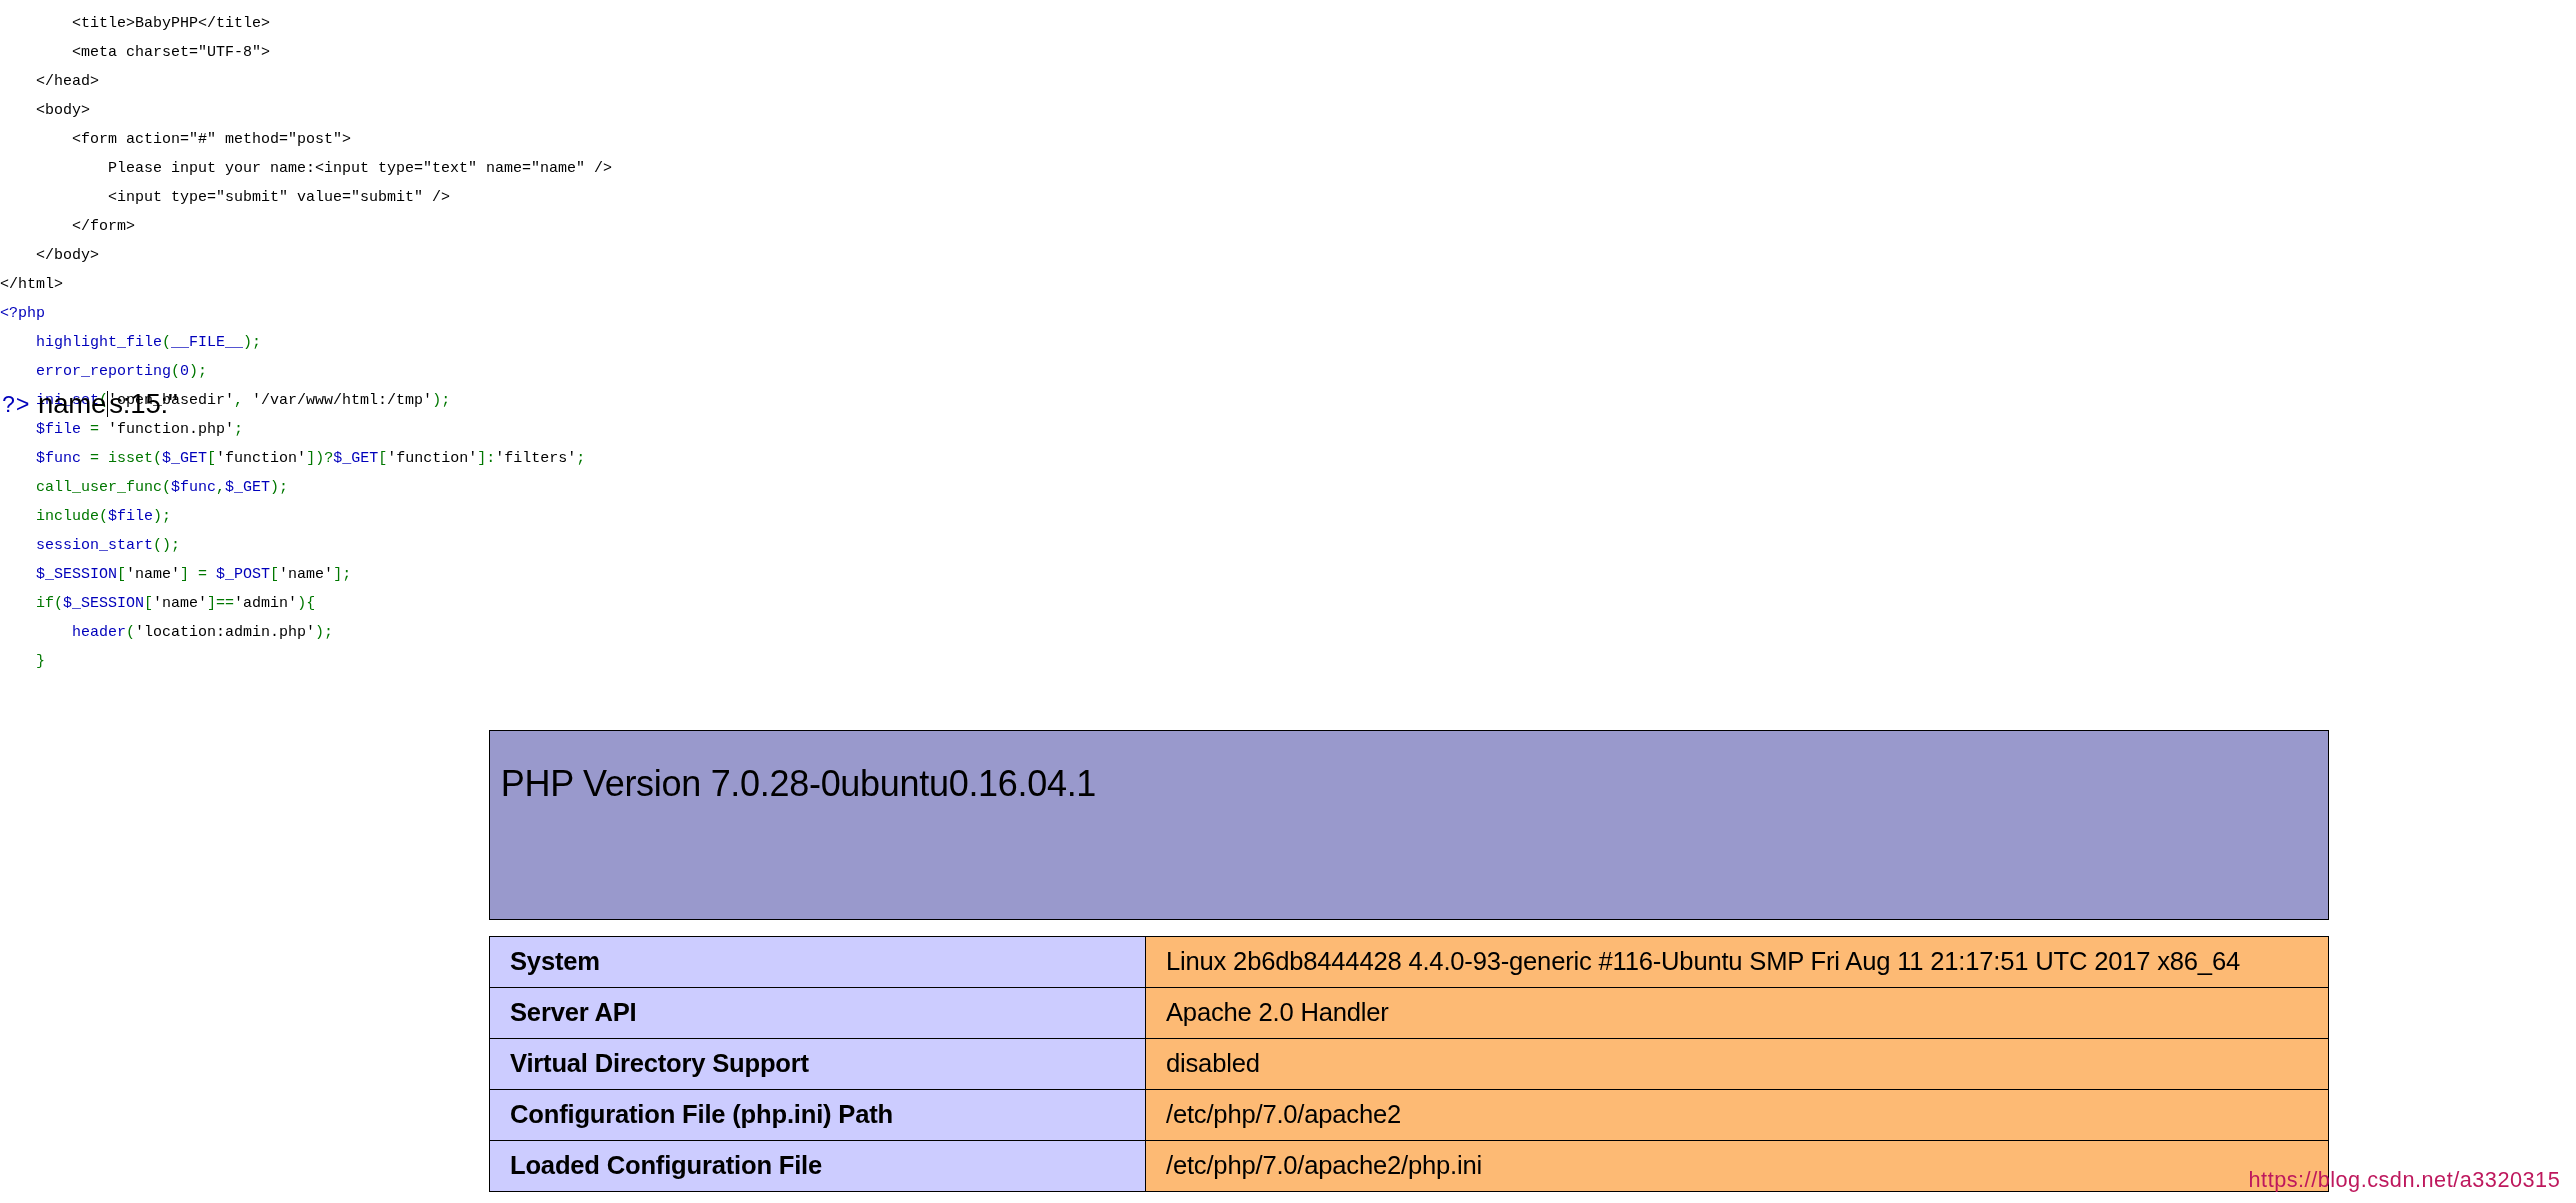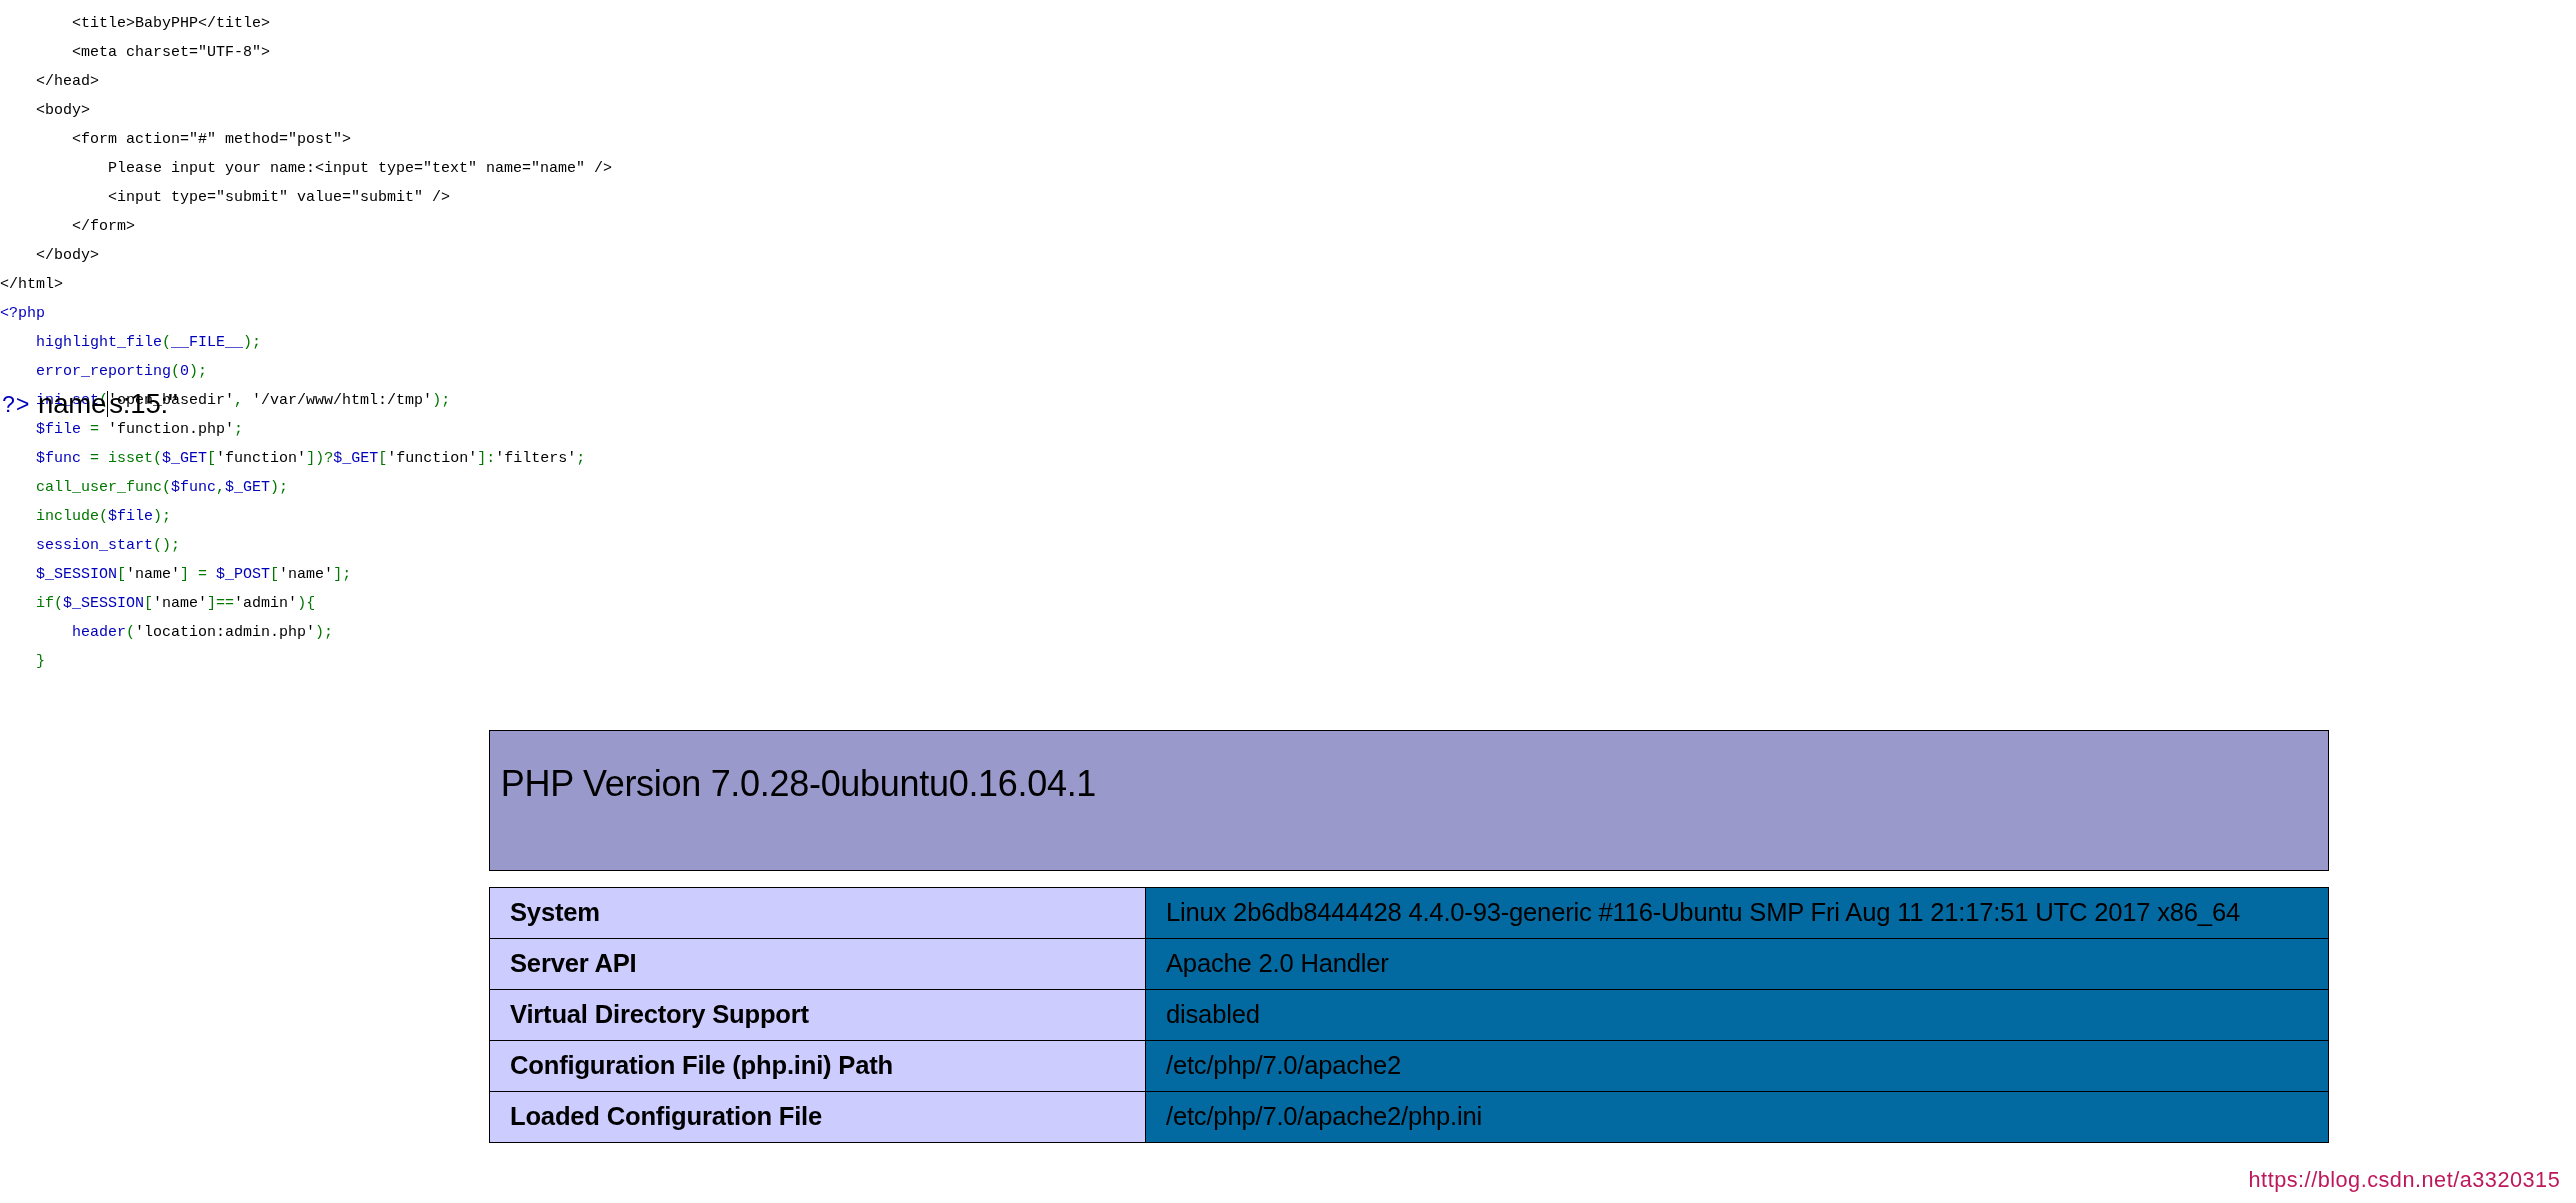--- a/index.html
+++ b/index.html
@@ -75,21 +75,21 @@
 
   
   #phpinfo {
     position: absolute;
     left: 489px;
     top: 730px;
     width: 1840px;
   }
   #php-banner {
     position: relative;
-    height: 141px;
+    height: 190px;
     background: #9999cc;
     border: 1px solid #000000;
     box-sizing: border-box;
     overflow: hidden;
   }
   #php-version-text {
     position: absolute;
     left: 10.8px;
     top: 31.5px;
     font-family: "Liberation Sans", sans-serif;
@@ -153,21 +153,21 @@
     letter-spacing: -0.2px;
     overflow: hidden;
     white-space: nowrap;
   }
   #info-table td.k {
     width: 615px;
     background: #ccccff;
     font-weight: bold;
   }
   #info-table td.v {
-    background: #0369a1;
+    background: #fdba74;
   }
 
   
   #watermark {
     position: absolute;
     right: 15.8px;
     bottom: 9.8px;
     font-family: "Liberation Sans", sans-serif;
     font-size: 21.7px;
     color: #be185d;

